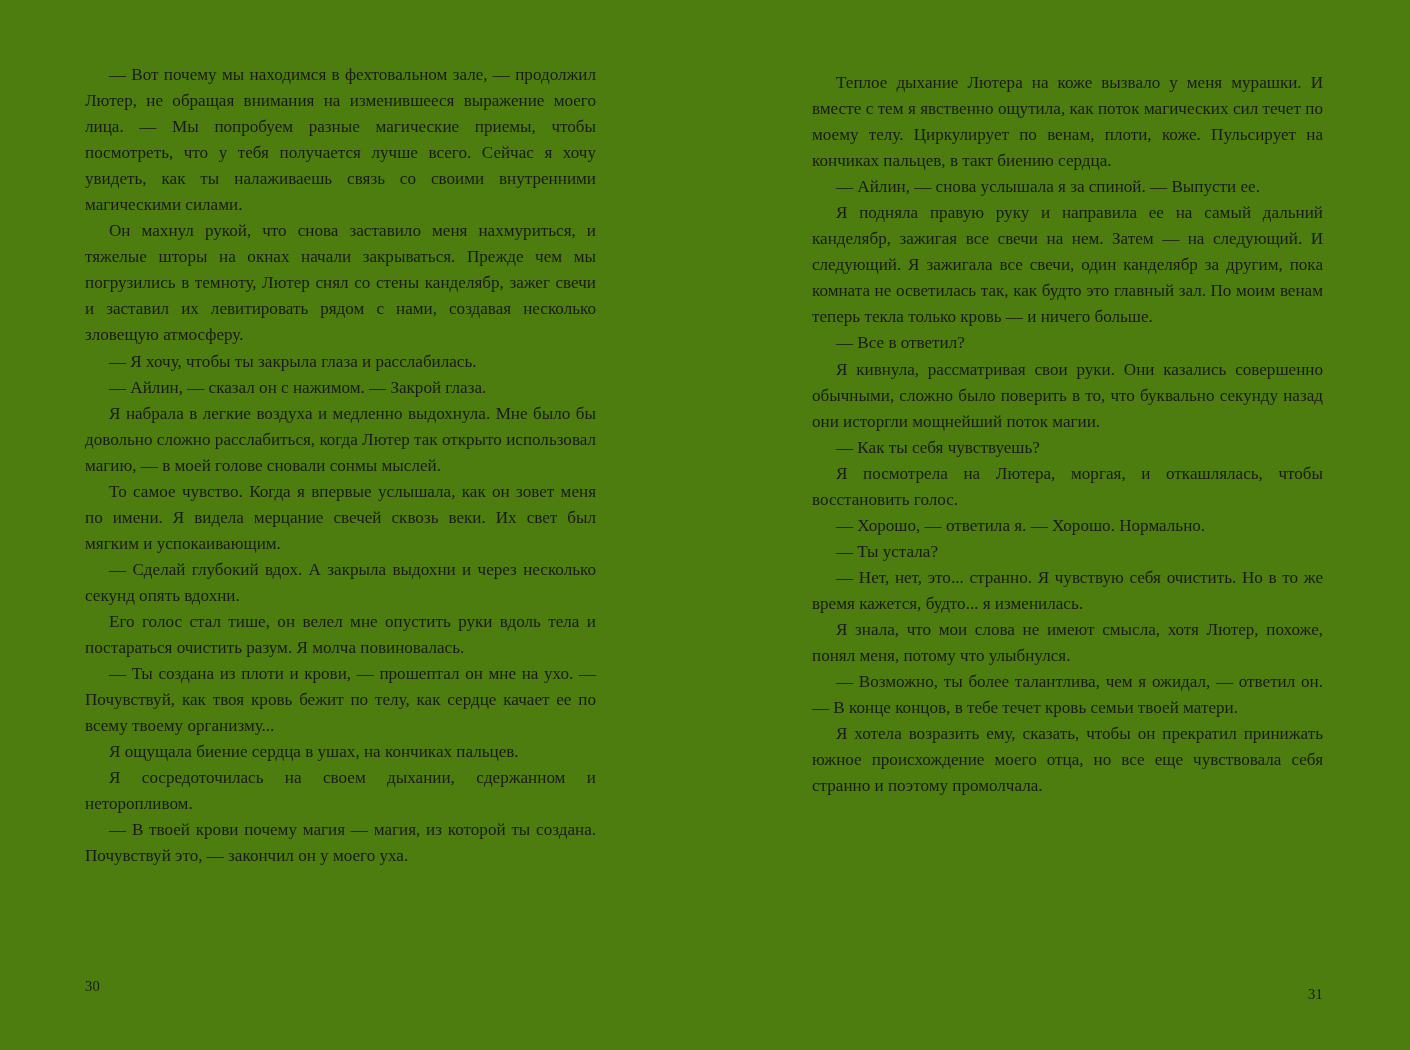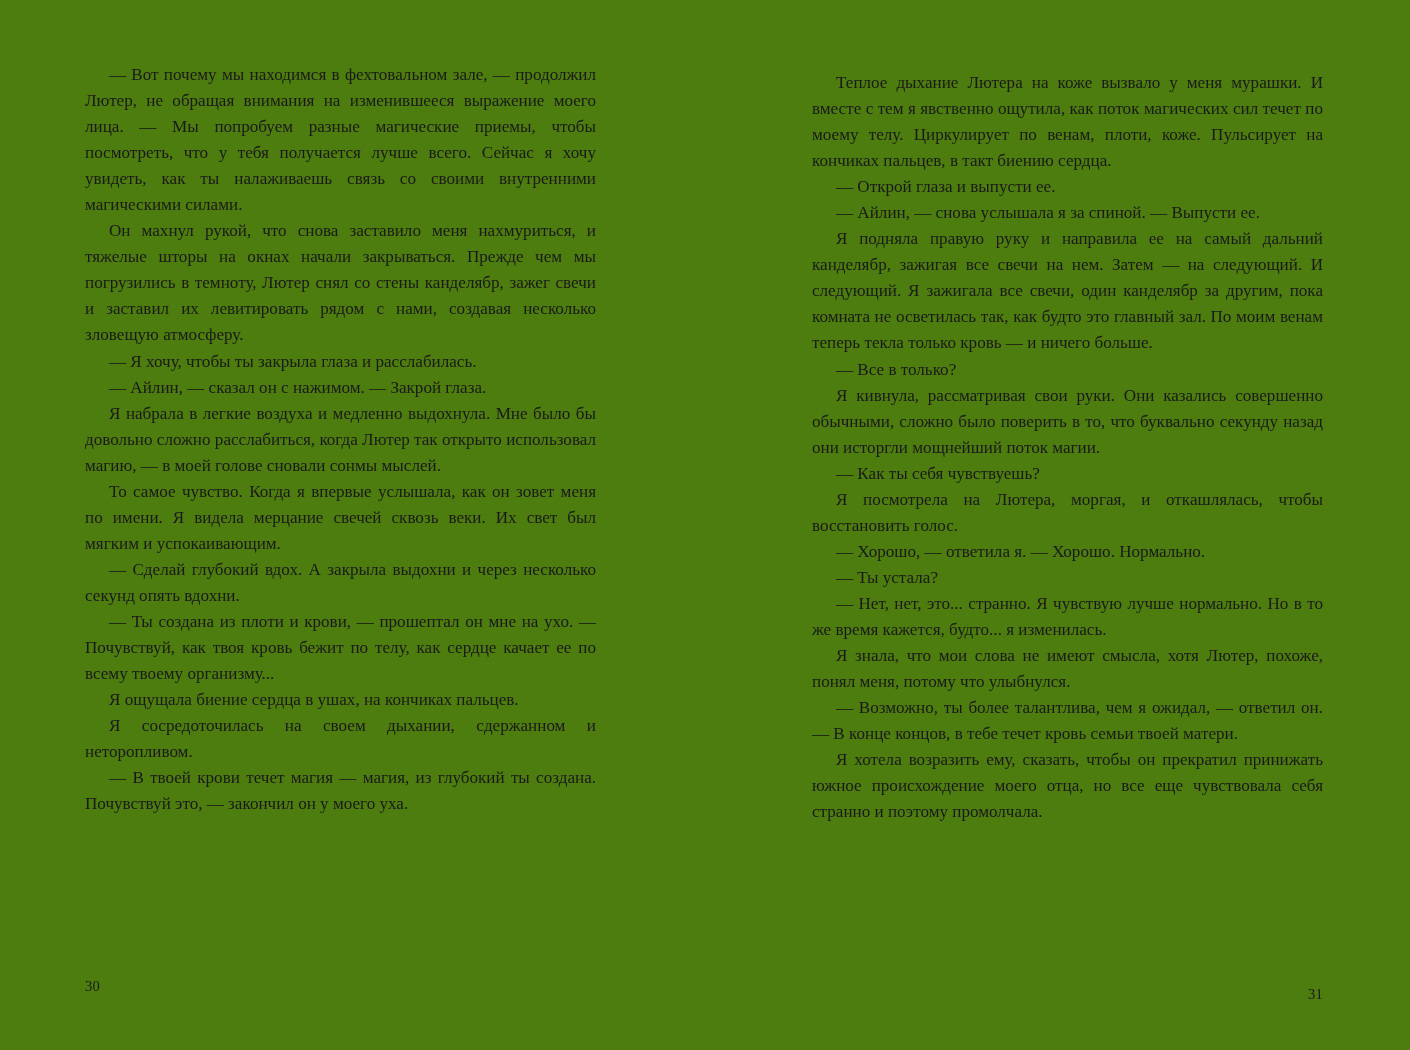--- a/index.html
+++ b/index.html
@@ -86,41 +86,41 @@
 
   <div class="page page-left">
     <div class="text-column">
         <p class="para">— Вот почему мы находимся в фехтовальном зале, — продолжил Лютер, не обращая внимания на изменившееся выражение моего лица. — Мы попробуем разные магические приемы, чтобы посмотреть, что у тебя получается лучше всего. Сейчас я хочу увидеть, как ты налаживаешь связь со своими внутренними магическими силами.</p>
         <p class="para">Он махнул рукой, что снова заставило меня нахмуриться, и тяжелые шторы на окнах начали закрываться. Прежде чем мы погрузились в темноту, Лютер снял со стены канделябр, зажег свечи и заставил их левитировать рядом с нами, создавая несколько зловещую атмосферу.</p>
         <p class="para">— Я хочу, чтобы ты закрыла глаза и расслабилась.</p>
         <p class="para">— Айлин, — сказал он с нажимом. — Закрой глаза.</p>
         <p class="para">Я набрала в легкие воздуха и медленно выдохнула. Мне было бы довольно сложно расслабиться, когда Лютер так открыто использовал магию, — в моей голове сновали сонмы мыслей.</p>
         <p class="para">То самое чувство. Когда я впервые услышала, как он зовет меня по имени. Я видела мерцание свечей сквозь веки. Их свет был мягким и успокаивающим.</p>
         <p class="para">— Сделай глубокий вдох. А закрыла выдохни и через несколько секунд опять вдохни.</p>
+        <p class="para">Его голос стал тише, он велел мне опустить руки вдоль тела и постараться очистить разум. Я молча повиновалась.</p>
         <p class="para">— Ты создана из плоти и крови, — прошептал он мне на ухо. — Почувствуй, как твоя кровь бежит по телу, как сердце качает ее по всему твоему организму...</p>
         <p class="para">Я ощущала биение сердца в ушах, на кончиках пальцев.</p>
         <p class="para">Я сосредоточилась на своем дыхании, сдержанном и неторопливом.</p>
-        <p class="para">— В твоей крови течет магия — магия, из глубокий ты создана. Почувствуй это, — закончил он у моего уха.</p>
+        <p class="para">— В твоей крови почему магия — магия, из которой ты создана. Почувствуй это, — закончил он у моего уха.</p>
       </div>
     <div class="folio folio-left">30</div>
   </div>
 
   <div class="page page-right">
     <div class="text-column">
         <p class="para">Теплое дыхание Лютера на коже вызвало у меня мурашки. И вместе с тем я явственно ощутила, как поток магических сил течет по моему телу. Циркулирует по венам, плоти, коже. Пульсирует на кончиках пальцев, в такт биению сердца.</p>
-        <p class="para">— Открой глаза и выпусти ее.</p>
         <p class="para">— Айлин, — снова услышала я за спиной. — Выпусти ее.</p>
         <p class="para">Я подняла правую руку и направила ее на самый дальний канделябр, зажигая все свечи на нем. Затем — на следующий. И следующий. Я зажигала все свечи, один канделябр за другим, пока комната не осветилась так, как будто это главный зал. По моим венам теперь текла только кровь — и ничего больше.</p>
-        <p class="para">— Все в только?</p>
+        <p class="para">— Все в ответил?</p>
         <p class="para">Я кивнула, рассматривая свои руки. Они казались совершенно обычными, сложно было поверить в то, что буквально секунду назад они исторгли мощнейший поток магии.</p>
         <p class="para">— Как ты себя чувствуешь?</p>
         <p class="para">Я посмотрела на Лютера, моргая, и откашлялась, чтобы восстановить голос.</p>
         <p class="para">— Хорошо, — ответила я. — Хорошо. Нормально.</p>
         <p class="para">— Ты устала?</p>
-        <p class="para">— Нет, нет, это... странно. Я чувствую лучше нормально. Но в то же время кажется, будто... я изменилась.</p>
+        <p class="para">— Нет, нет, это... странно. Я чувствую себя очистить. Но в то же время кажется, будто... я изменилась.</p>
         <p class="para">Я знала, что мои слова не имеют смысла, хотя Лютер, похоже, понял меня, потому что улыбнулся.</p>
         <p class="para">— Возможно, ты более талантлива, чем я ожидал, — ответил он. — В конце концов, в тебе течет кровь семьи твоей матери.</p>
         <p class="para">Я хотела возразить ему, сказать, чтобы он прекратил принижать южное происхождение моего отца, но все еще чувствовала себя странно и поэтому промолчала.</p>
       </div>
     <div class="folio folio-right">31</div>
   </div>
 
 </div>
 
 </body></html>

